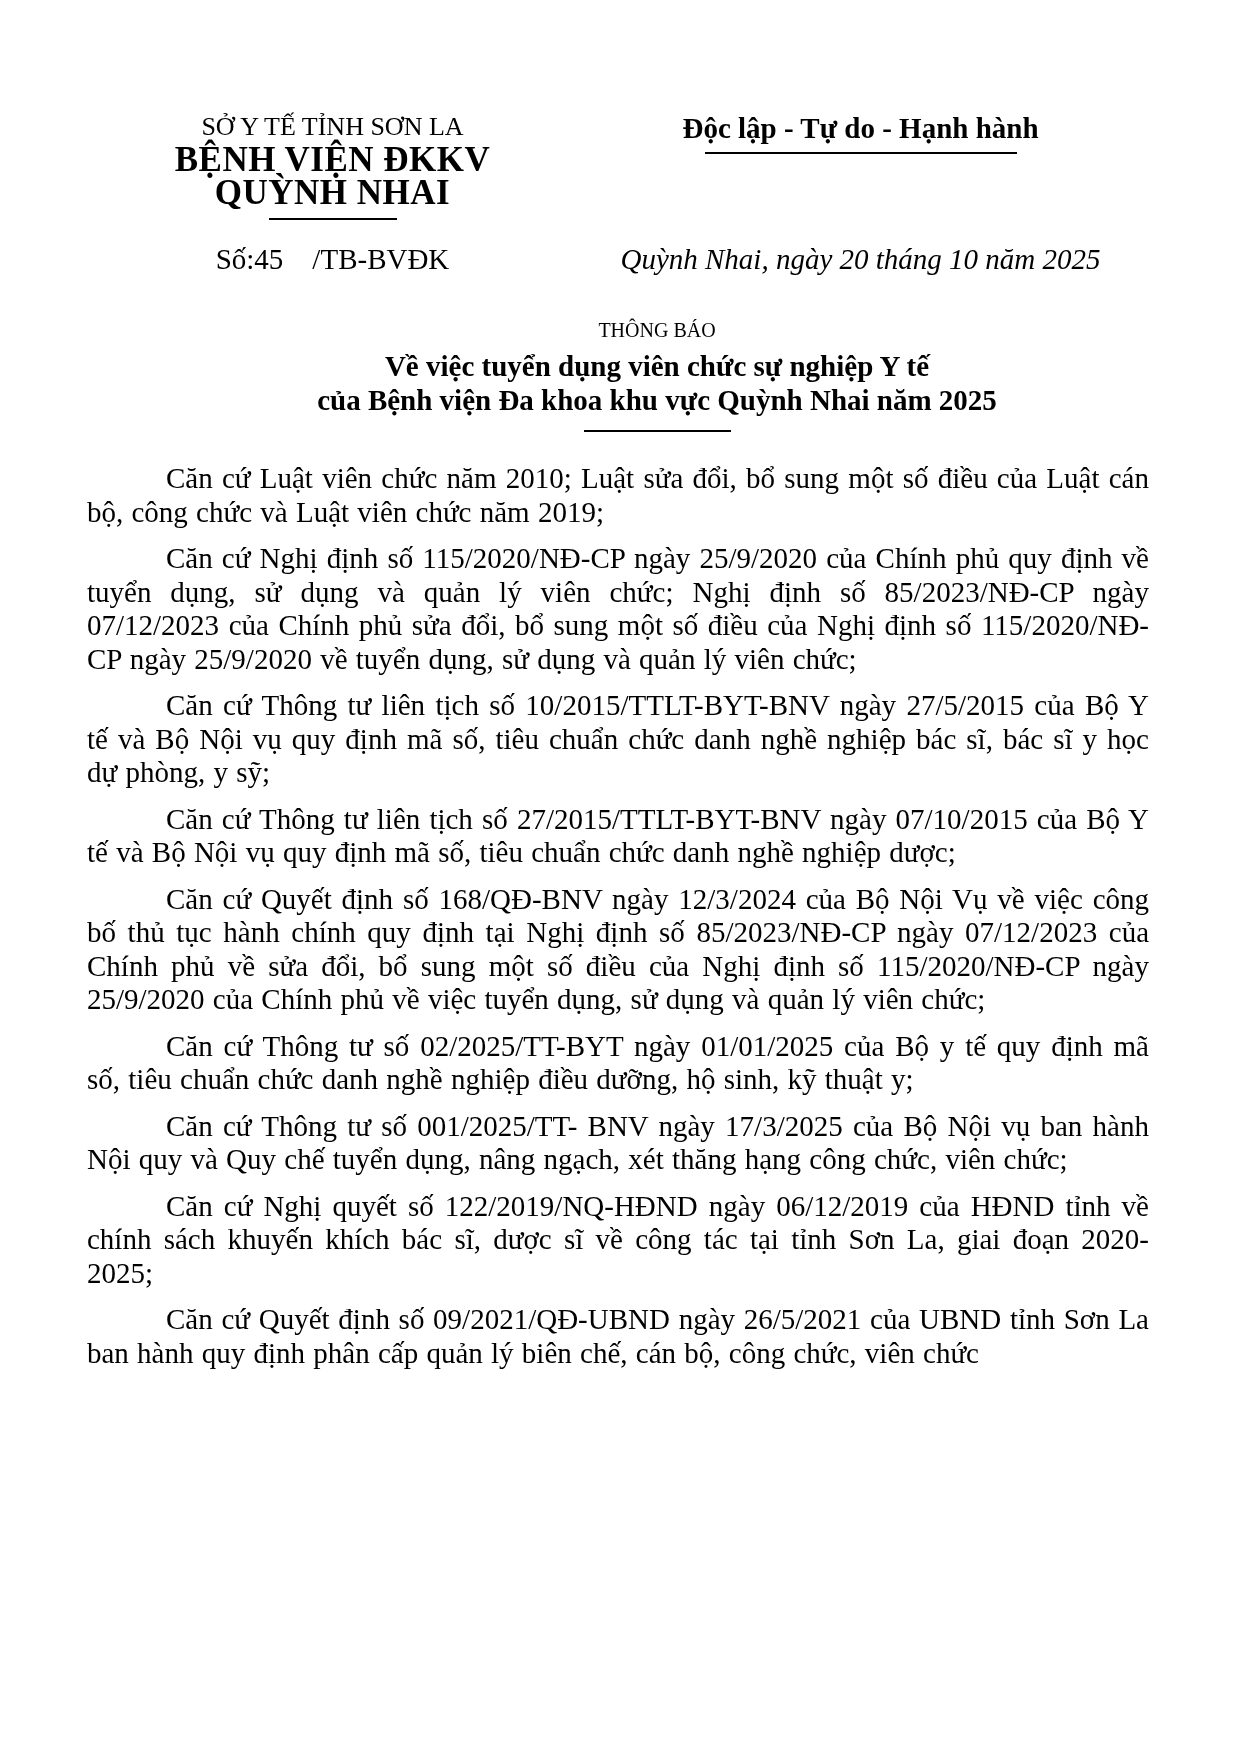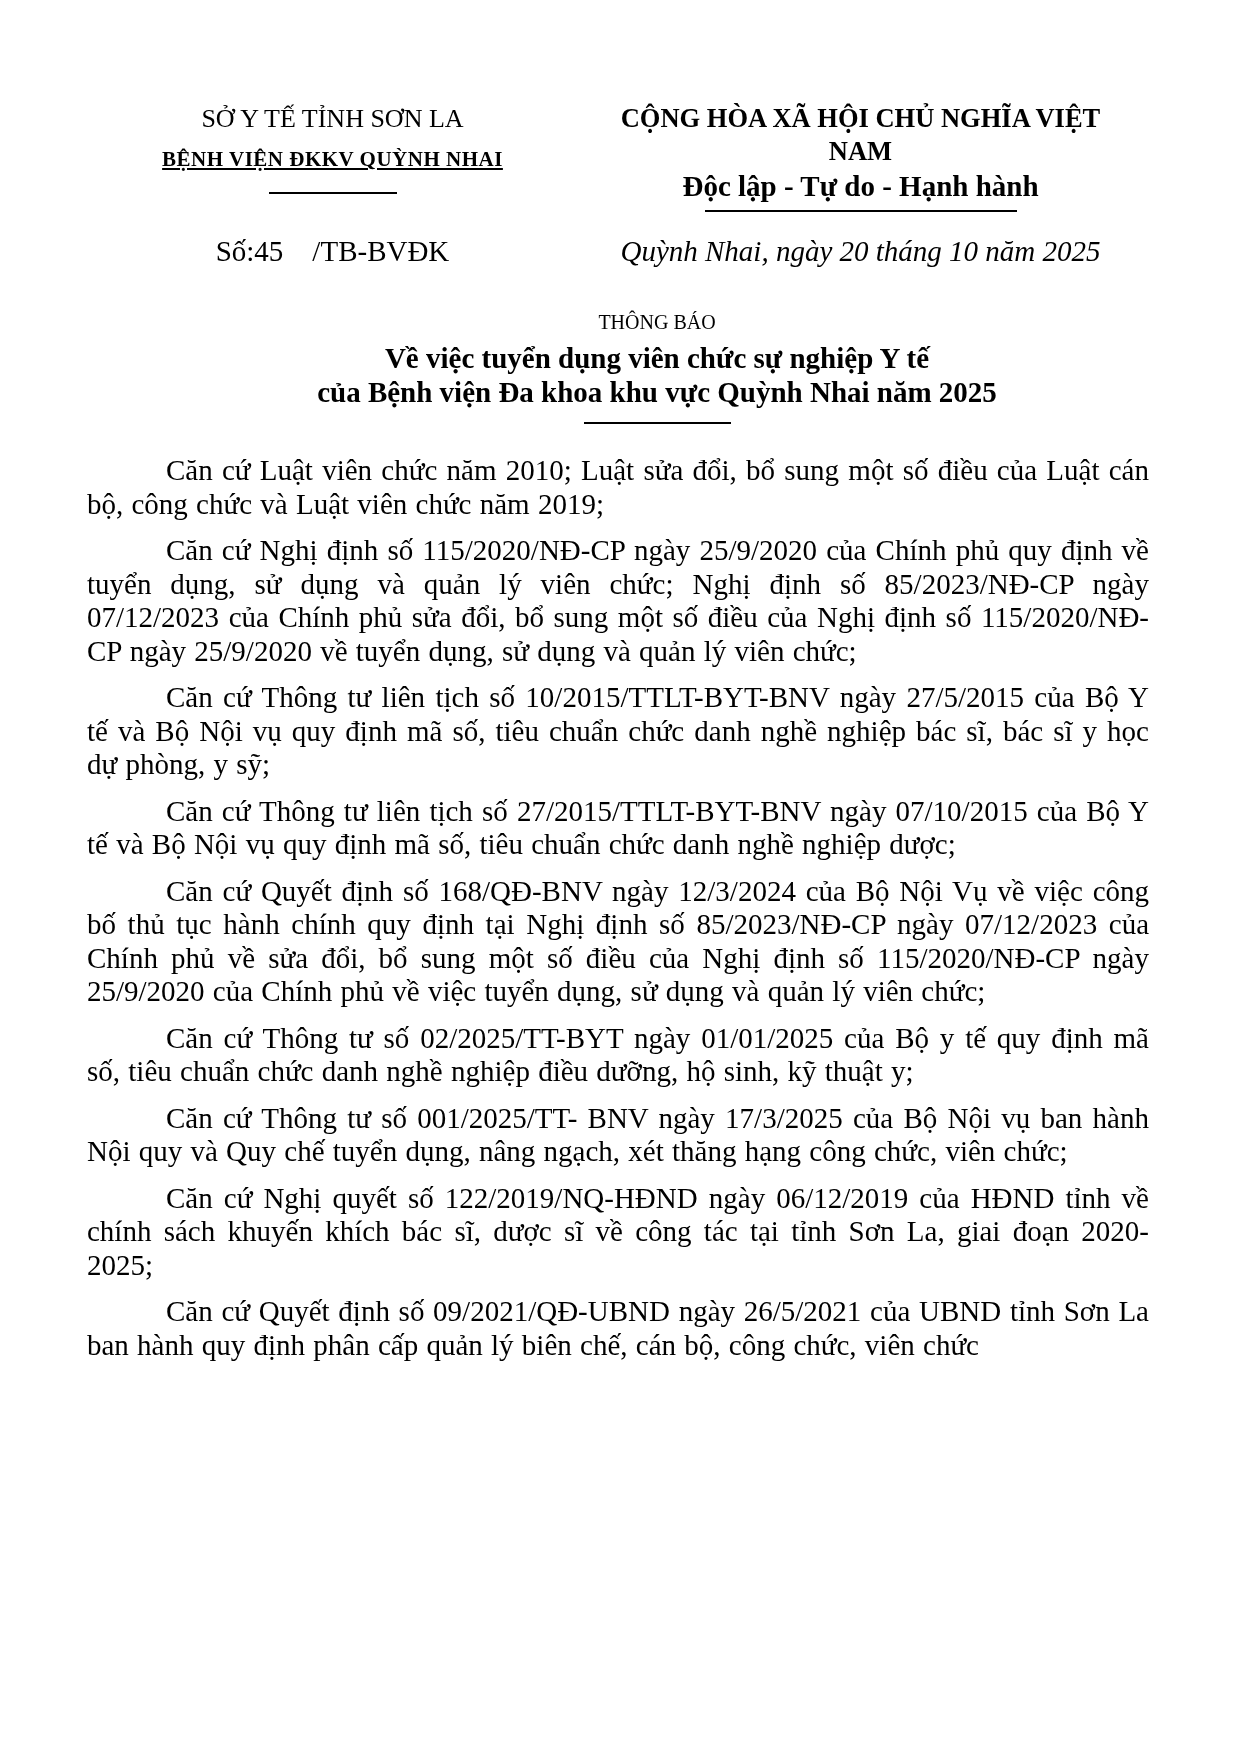--- a/index.html
+++ b/index.html
@@ -11,36 +11,35 @@
     height: 1756px;
     margin: 0 auto;
     background: #ffffff;
     color: #000000;
     font-family: "Liberation Serif", "DejaVu Serif", serif;
     overflow: hidden;
   }
   
   .header-row {
     display: flex;
-    padding-top: 58px;
-    margin-top: 44px;
+    padding-top: 110px;
   }
   .header-left {
     margin-left: 140px;
     width: 385px;
     text-align: center;
   }
   .header-right {
     margin-left: auto;
     margin-right: 128px;
     width: 505px;
     text-align: center;
   }
   .org-parent   { font-size: 26px; line-height: 33px; }
-  .org-name     { font-size: 21px; font-weight: bold; line-height: 48px; letter-spacing: 0.5px; text-decoration: underline; }
+  .org-name     { font-size: 35px; font-weight: bold; line-height: 33px; letter-spacing: 0.5px; }
   .nation-title { font-size: 26.5px; font-weight: bold; line-height: 33px; }
   .nation-motto { font-size: 29px; font-weight: bold; line-height: 36px; }
   .rule { height: 2px; background: #000; }
   .rule-org   { width: 128px; margin: 9px auto 0; }
   .rule-motto { width: 312px; margin: 6px auto 0; }
   .row2 { display: flex; margin-top: 21px; }
   .doc-number {
     margin-left: 140px;
     width: 385px;
     text-align: center;
@@ -83,21 +82,20 @@
 
 <div class="page">
 
   <div class="header-row">
     <div class="header-left">
       <div class="org-parent">SỞ Y TẾ TỈNH SƠN LA</div>
       <div class="org-name">BỆNH VIỆN ĐKKV QUỲNH NHAI</div>
       <div class="rule rule-org"></div>
     </div>
     <div class="header-right">
-      <div class="nation-title">CỘNG HÒA XÃ HỘI CHỦ NGHĨA VIỆT NAM</div>
       <div class="nation-motto">Độc lập - Tự do - Hạnh hành</div>
       <div class="rule rule-motto"></div>
     </div>
   </div>
 
   <div class="row2">
     <div class="doc-number">Số:45    /TB-BVĐK</div>
     <div class="place-date">Quỳnh Nhai, ngày 20 tháng 10 năm 2025</div>
   </div>
 

